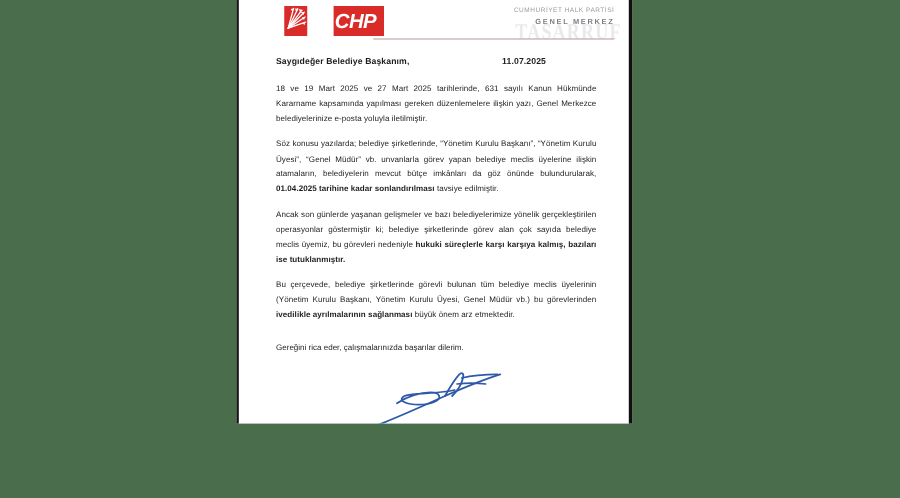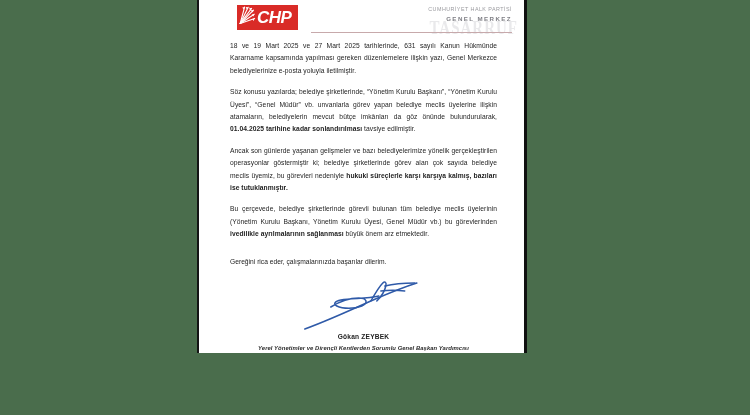--- a/index.html
+++ b/index.html
@@ -57,20 +57,21 @@
     position: relative;
     height: 40px;
   }
   .logo-block {
     position: absolute;
     left: 38px;
     top: 5px;
     display: flex;
     align-items: center;
     height: 25px;
+    gap: 22px;
   }
   .logo-arrows {
     width: 19px;
     height: 25px;
     background: #d92b27;
     display: block;
   }
   .logo-red {
     background: #d92b27;
     height: 25px;
@@ -247,20 +248,24 @@
       <div class="lh-right">
         <span class="org-line1">CUMHURİYET HALK PARTİSİ</span>
         <span class="org-line2">GENEL MERKEZ</span>
       </div>
 
       <div class="lh-rule"></div>
     </div>
 
     <div class="doc-body">
 
+      <div class="salutation-row">
+        <span class="salutation">Saygıdeğer Belediye Başkanım,</span>
+        <span class="doc-date">11.07.2025</span>
+      </div>
 
       <p class="para"><span>18 ve 19 Mart 2025 ve 27 Mart 2025 tarihlerinde, 631 sayılı Kanun Hükmünde Kararname kapsamında yapılması gereken düzenlemelere ilişkin yazı, Genel Merkezce belediyelerinize e-posta yoluyla iletilmiştir.</span></p>
       <p class="para"><span>Söz konusu yazılarda; belediye şirketlerinde, “Yönetim Kurulu Başkanı”, “Yönetim Kurulu Üyesi”, “Genel Müdür” vb. unvanlarla görev yapan belediye meclis üyelerine ilişkin atamaların, belediyelerin mevcut bütçe imkânları da göz önünde bulundurularak, </span><b>01.04.2025 tarihine kadar sonlandırılması</b><span> tavsiye edilmiştir.</span></p>
       <p class="para"><span>Ancak son günlerde yaşanan gelişmeler ve bazı belediyelerimize yönelik gerçekleştirilen operasyonlar göstermiştir ki; belediye şirketlerinde görev alan çok sayıda belediye meclis üyemiz, bu görevleri nedeniyle </span><b>hukuki süreçlerle karşı karşıya kalmış, bazıları ise tutuklanmıştır.</b></p>
       <p class="para"><span>Bu çerçevede, belediye şirketlerinde görevli bulunan tüm belediye meclis üyelerinin (Yönetim Kurulu Başkanı, Yönetim Kurulu Üyesi, Genel Müdür vb.) bu görevlerinden </span><b>ivedilikle ayrılmalarının sağlanması</b><span> büyük önem arz etmektedir.</span></p>
 
       <p class="closing">Gereğini rica eder, çalışmalarınızda başarılar dilerim.</p>
 
       <div class="sign-area">
         <span class="sign-svg">

